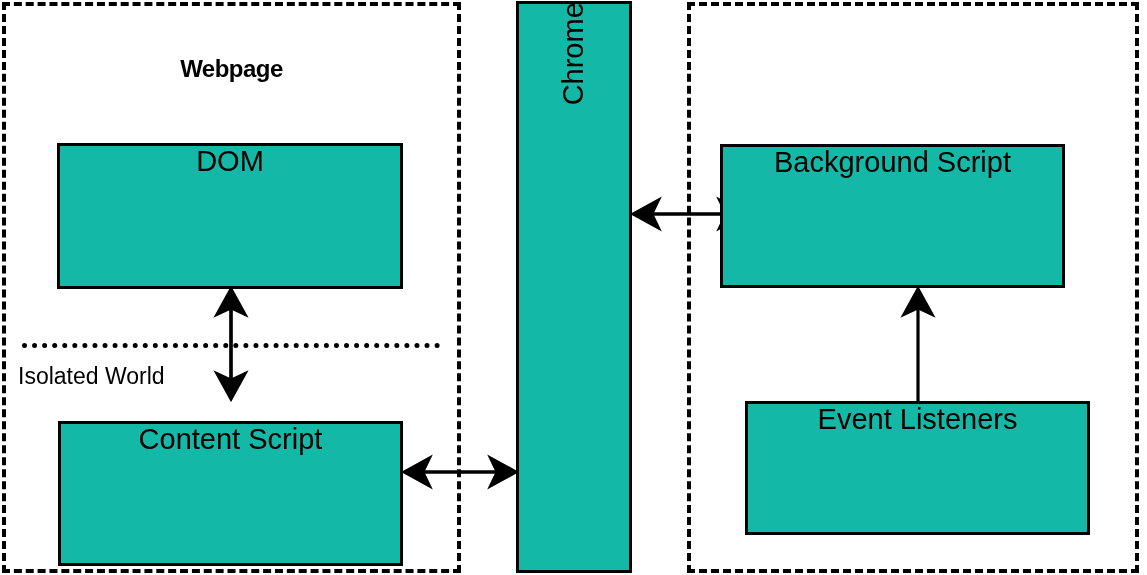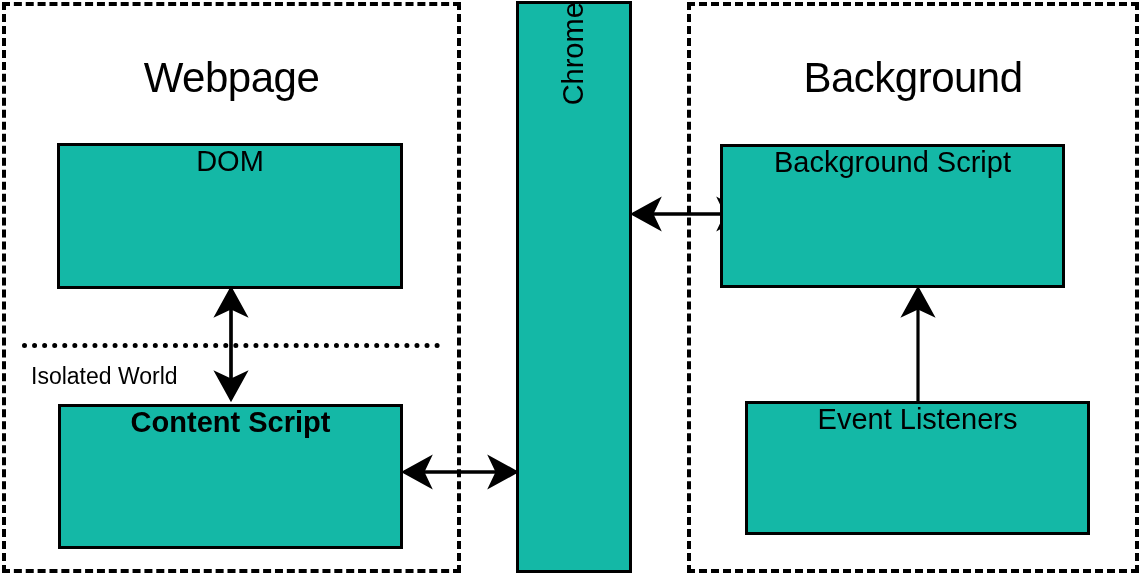--- a/index.html
+++ b/index.html
@@ -23,22 +23,22 @@
     position: absolute;
     border: 4px dashed #000000;
     background: transparent;
     box-sizing: border-box;
   }
   .panel-title {
     position: absolute;
     left: 0;
     right: 0;
     text-align: center;
-    font-size: 42px;
-    font-weight: normal;
+    font-size: 24px;
+    font-weight: bold;
     color: #000000;
     letter-spacing: -0.5px;
     line-height: 1;
     white-space: nowrap;
   }
 
   
   .box {
     position: absolute;
     border: 3px solid #000000;
@@ -86,23 +86,23 @@
 
   <div class="panel" style="left:2px; top:2px; width:459px; height:571px;"></div>
 
   <div class="panel-title" style="left:2px; width:459px; top:57px;">Webpage</div>
 
   <div class="box" style="left:57px; top:143px; width:346px; height:146px;">
     <span class="box-label">DOM</span>
   </div>
 
   <div class="divider" style="left:22px; top:343px; width:418px;"></div>
-  <div class="divider-label" style="left:31px; top:365px;">Isolated World</div>
+  <div class="divider-label" style="left:18px; top:365px;">Isolated World</div>
 
-  <div class="box" style="left:58px; top:404px; width:345px; height:145px;font-weight:bold;">
+  <div class="box" style="left:58px; top:421px; width:345px; height:145px;">
     <span class="box-label">Content Script</span>
   </div>
 
   <svg class="arrow-svg" style="left:208px; top:285px; width:46px; height:120px;" viewBox="0 0 46 120" xmlns="http://www.w3.org/2000/svg">
     <defs>
       <marker id="ah-up" markerWidth="10" markerHeight="11" refX="9" refY="5.5" orient="auto" markerUnits="strokeWidth">
         <path d="M0,0 L10,5.5 L0,11 L2.6,5.5 Z" fill="#000000"></path>
       </marker>
       <marker id="ah-dn" markerWidth="10" markerHeight="11" refX="9" refY="5.5" orient="auto" markerUnits="strokeWidth">
         <path d="M0,0 L10,5.5 L0,11 L2.6,5.5 Z" fill="#000000"></path>
@@ -137,21 +137,20 @@
       <marker id="ah-r2" markerWidth="10" markerHeight="11" refX="9" refY="5.5" orient="auto" markerUnits="strokeWidth">
         <path d="M0,0 L10,5.5 L0,11 L2.6,5.5 Z" fill="#000000"></path>
       </marker>
     </defs>
     <line x1="104" y1="22" x2="4" y2="22" stroke="#000000" stroke-width="3.2" marker-end="url(#ah-l2)"></line>
     <line x1="16" y1="22" x2="116" y2="22" stroke="#000000" stroke-width="3.2" marker-end="url(#ah-r2)"></line>
   </svg>
 
   <div class="panel" style="left:687px; top:2px; width:452px; height:571px;"></div>
 
-  <div class="panel-title" style="left:687px; width:452px; top:57px;">Background</div>
 
   <div class="box" style="left:720px; top:144px; width:345px; height:144px;">
     <span class="box-label">Background Script</span>
   </div>
 
   <div class="box" style="left:745px; top:401px; width:345px; height:134px;">
     <span class="box-label">Event Listeners</span>
   </div>
 
   <svg class="arrow-svg" style="left:895px; top:285px; width:46px; height:120px;" viewBox="0 0 46 120" xmlns="http://www.w3.org/2000/svg">

